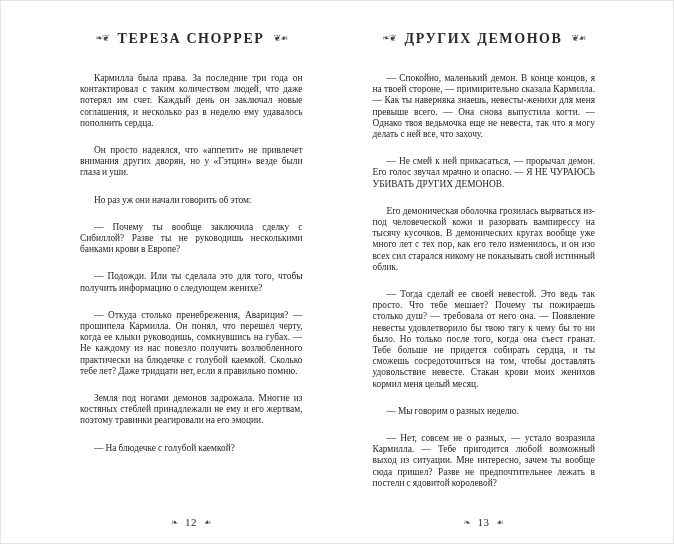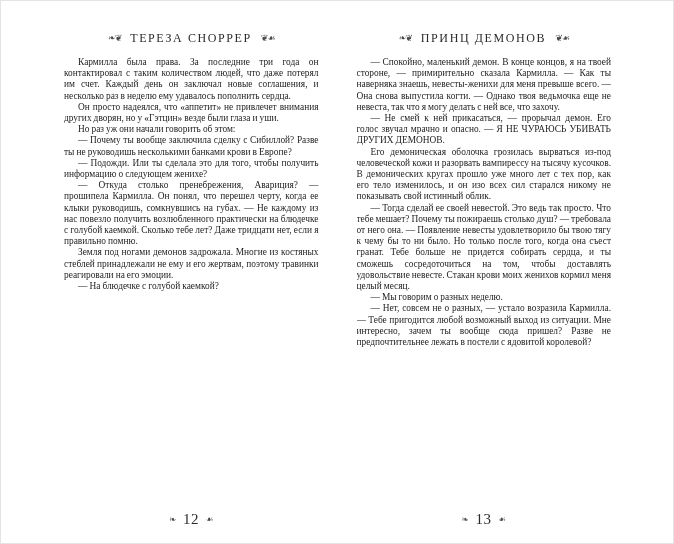--- a/index.html
+++ b/index.html
@@ -32,57 +32,57 @@
   }
   .page-header {
     margin-top: 30px;
     display: flex;
     align-items: center;
     justify-content: center;
     gap: 9px;
     height: 15px;
   }
   .running-title {
-    font-size: 12px;
-    font-weight: 400;
+    font-size: 14px;
+    font-weight: 700;
     letter-spacing: 1.6px;
     color: #2b2b2b;
     white-space: nowrap;
   }
   .orn {
     font-family: "DejaVu Sans", sans-serif;
     font-size: 9px;
     color: #4a4a4a;
     letter-spacing: -1px;
     line-height: 1;
     white-space: nowrap;
   }
   .page-text {
     flex: 1 1 auto;
     margin-top: 11px;
     overflow: hidden;
     text-align: justify;
     hyphens: auto;
   }
   .page-text p {
-    margin: 0;
+    margin: 16px;
     text-indent: 14px;
     font-size: 9.4px;
     line-height: 11.2px;
     word-spacing: -0.3px;
   }
   .page-footer {
     display: flex;
     align-items: center;
     justify-content: center;
     gap: 7px;
     padding: 4px 0 15px 0;
   }
   .page-number {
-    font-size: 15px;
+    font-size: 11px;
     color: #2b2b2b;
     letter-spacing: 0.5px;
   }
   .footer-orn {
     font-family: "DejaVu Sans", sans-serif;
     font-size: 8.5px;
     color: #4a4a4a;
     line-height: 1;
   }
 </style>
@@ -110,27 +110,27 @@
     <footer class="page-footer">
       <span class="footer-orn">❧</span>
       <span class="page-number">12</span>
       <span class="footer-orn">☙</span>
     </footer>
   </section>
 
   <section class="page">
     <header class="page-header">
       <span class="orn">❧❦</span>
-      <span class="running-title">ПРИНЦ ДЕМОНОВ</span>
+      <span class="running-title">ДРУГИХ ДЕМОНОВ</span>
       <span class="orn">❦☙</span>
     </header>
     <div class="page-text">
         <p>— Спокойно, маленький демон. В конце концов, я на твоей стороне, — примирительно сказала Кармилла. — Как ты наверняка знаешь, невесты-женихи для меня превыше всего. — Она снова выпустила когти. — Однако твоя ведьмочка еще не невеста, так что я могу делать с ней все, что захочу.</p>
         <p>— Не смей к ней прикасаться, — прорычал демон. Его голос звучал мрачно и опасно. — Я НЕ ЧУРАЮСЬ УБИВАТЬ ДРУГИХ ДЕМОНОВ.</p>
-        <p>Его демоническая оболочка грозилась вырваться из-под человеческой кожи и разорвать вампирессу на тысячу кусочков. В демонических кругах прошло уже много лет с тех пор, как его тело изменилось, и он изо всех сил старался никому не показывать свой истинный облик.</p>
+        <p>Его демоническая оболочка грозилась вырваться из-под человеческой кожи и разорвать вампирессу на тысячу кусочков. В демонических кругах вообще уже много лет с тех пор, как его тело изменилось, и он изо всех сил старался никому не показывать свой истинный облик.</p>
         <p>— Тогда сделай ее своей невестой. Это ведь так просто. Что тебе мешает? Почему ты пожираешь столько душ? — требовала от него она. — Появление невесты удовлетворило бы твою тягу к чему бы то ни было. Но только после того, когда она съест гранат. Тебе больше не придется собирать сердца, и ты сможешь сосредоточиться на том, чтобы доставлять удовольствие невесте. Стакан крови моих женихов кормил меня целый месяц.</p>
         <p>— Мы говорим о разных неделю.</p>
         <p>— Нет, совсем не о разных, — устало возразила Кармилла. — Тебе пригодится любой возможный выход из ситуации. Мне интересно, зачем ты вообще сюда пришел? Разве не предпочтительнее лежать в постели с ядовитой королевой?</p>
       </div>
     <footer class="page-footer">
       <span class="footer-orn">❧</span>
       <span class="page-number">13</span>
       <span class="footer-orn">☙</span>
     </footer>
   </section>

